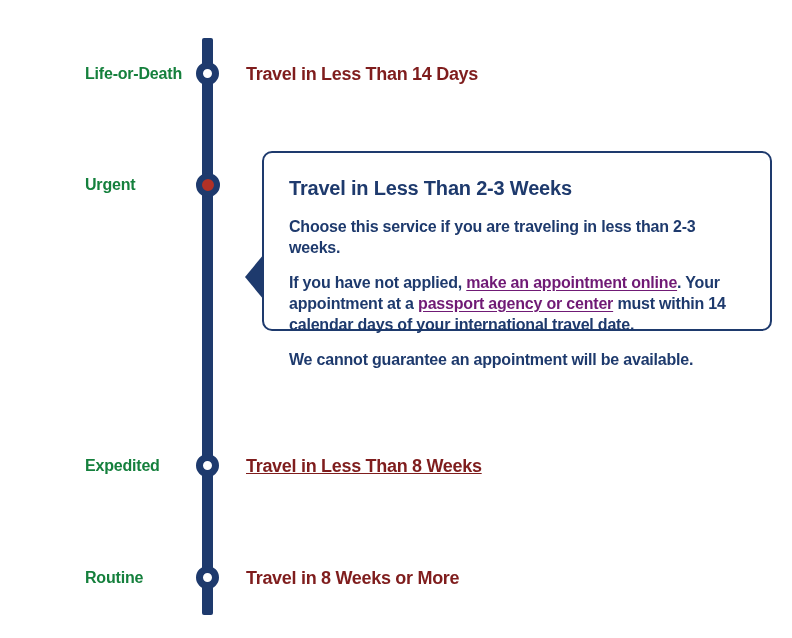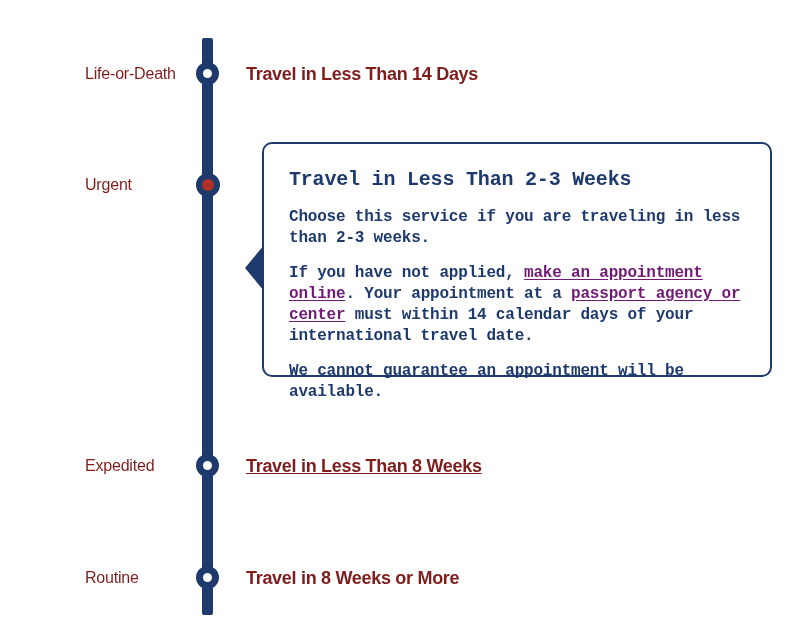--- a/index.html
+++ b/index.html
@@ -26,45 +26,44 @@
     background: #b13126; border-width: 6px;
   }
   .node-1 { top: 62px; }
   .node-2 { top: 173px; }
   .node-3 { top: 454px; }
   .node-4 { top: 566px; }
 
   
   .row-label {
     position: absolute; left: 85px; height: 24px; line-height: 24px;
-    font-weight: normal; font-size: 16px; letter-spacing: -0.2px; color: #7f1d1d;
+    font-weight: bold; font-size: 16px; letter-spacing: -0.2px; color: #15803d;
     white-space: nowrap;
   }
   .label-1 { top: 62px; }
   .label-2 { top: 173px; }
   .label-3 { top: 454px; }
   .label-4 { top: 566px; }
 
   
   .row-desc {
     position: absolute; left: 246px; height: 26px; line-height: 26px;
     font-weight: bold; font-size: 18px; letter-spacing: -0.3px; color: #7f1d1d;
     white-space: nowrap;
   }
   .desc-1 { top: 61px; }
   .desc-3 { top: 453px; text-decoration: underline; }
   .desc-4 { top: 565px; }
 
   
   .tooltip {
-    position: absolute; left: 262px; top: 142px;
-    width: 510px; height: 235px;
+    position: absolute; left: 262px; top: 151px;
+    width: 510px; height: 180px;
     background: #ffffff; border: 2px solid #1e3a6d; border-radius: 10px;
     padding: 24px 28px 0 25px;
-    font-family: Liberation Mono, monospace;
   }
   .tooltip-arrow {
     position: absolute; left: -19px; top: 101px;
     width: 0; height: 0;
     border-top: 23px solid transparent;
     border-bottom: 23px solid transparent;
     border-right: 19px solid #1e3a6d;
   }
   .tooltip-title {
     font-weight: bold; font-size: 20px; letter-spacing: -0.2px;

